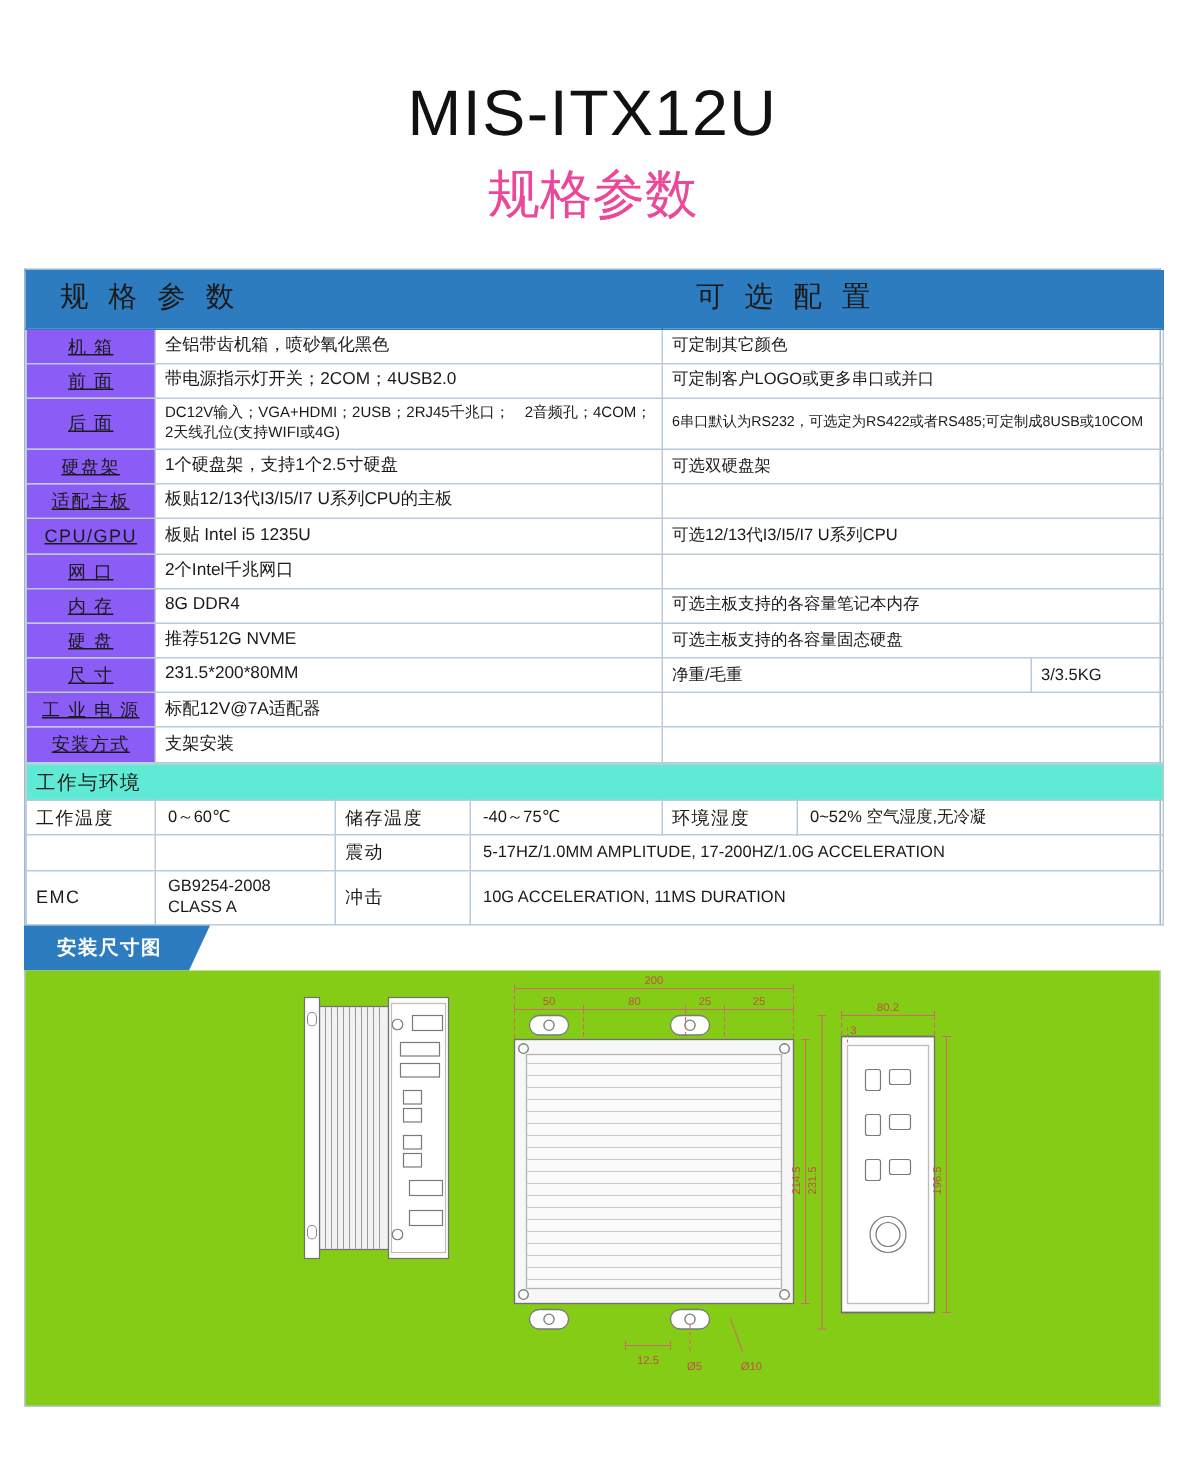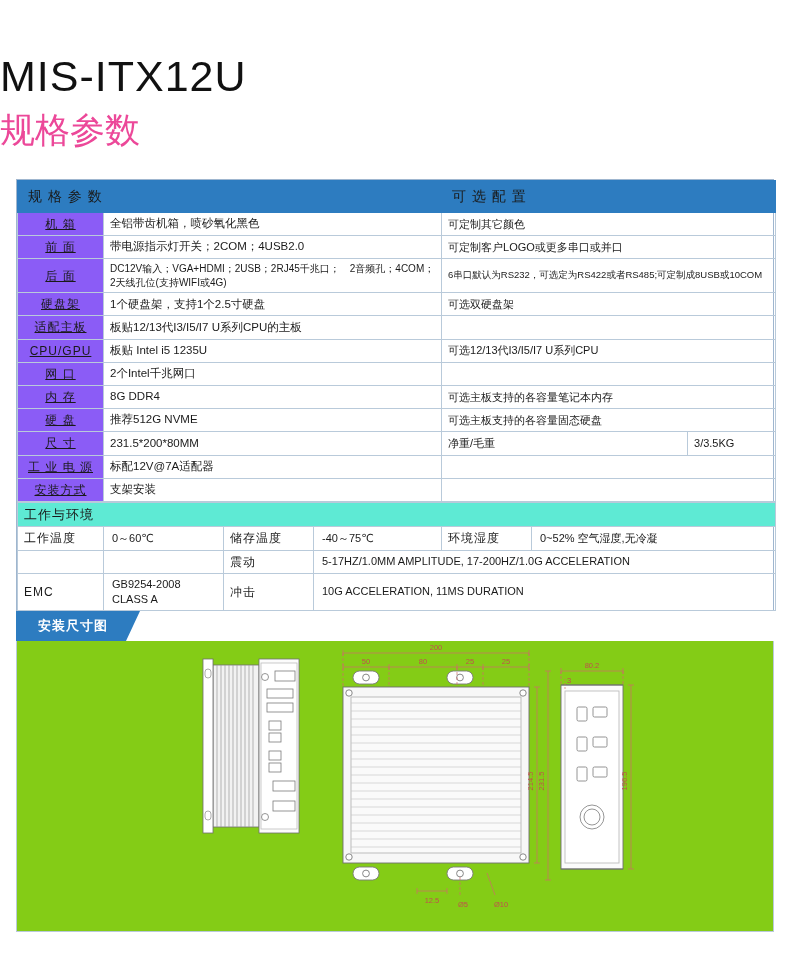--- a/index.html
+++ b/index.html
@@ -14,21 +14,21 @@
     color: #1a1a1a;
     overflow: hidden;
   }
   .page {
     width: 790px;
     height: 975px;
     position: relative;
     box-sizing: border-box;
   }
   .title-block {
-    text-align: left;
+    text-align: center;
     padding-top: 52px;
   }
   .title-main {
     font-size: 43px;
     letter-spacing: 1px;
     color: #111;
     font-weight: normal;
     line-height: 1.15;
   }
   .title-sub {
@@ -53,25 +53,26 @@
     border: 1px solid #b9cada;
     padding: 3px 6px;
     vertical-align: middle;
     line-height: 1.35;
     color: #1a1a1a;
     font-weight: normal;
   }
   .hdr {
     background: #2d7cc0;
     color: #ffffff;
-    font-size: 14px;
+    font-size: 19px;
     font-weight: bold;
-    padding: 6px 10px !important;
+    padding: 6px 22px !important;
     border-color: #2d7cc0 !important;
     letter-spacing: 1px;
+    font-family: Liberation Mono, monospace;
   }
   .lbl {
     text-align: center;
     font-weight: bold;
     font-size: 12px;
     letter-spacing: 1px;
     width: 86px;
     background: #8b5cf6;
     text-decoration: underline;
   }

